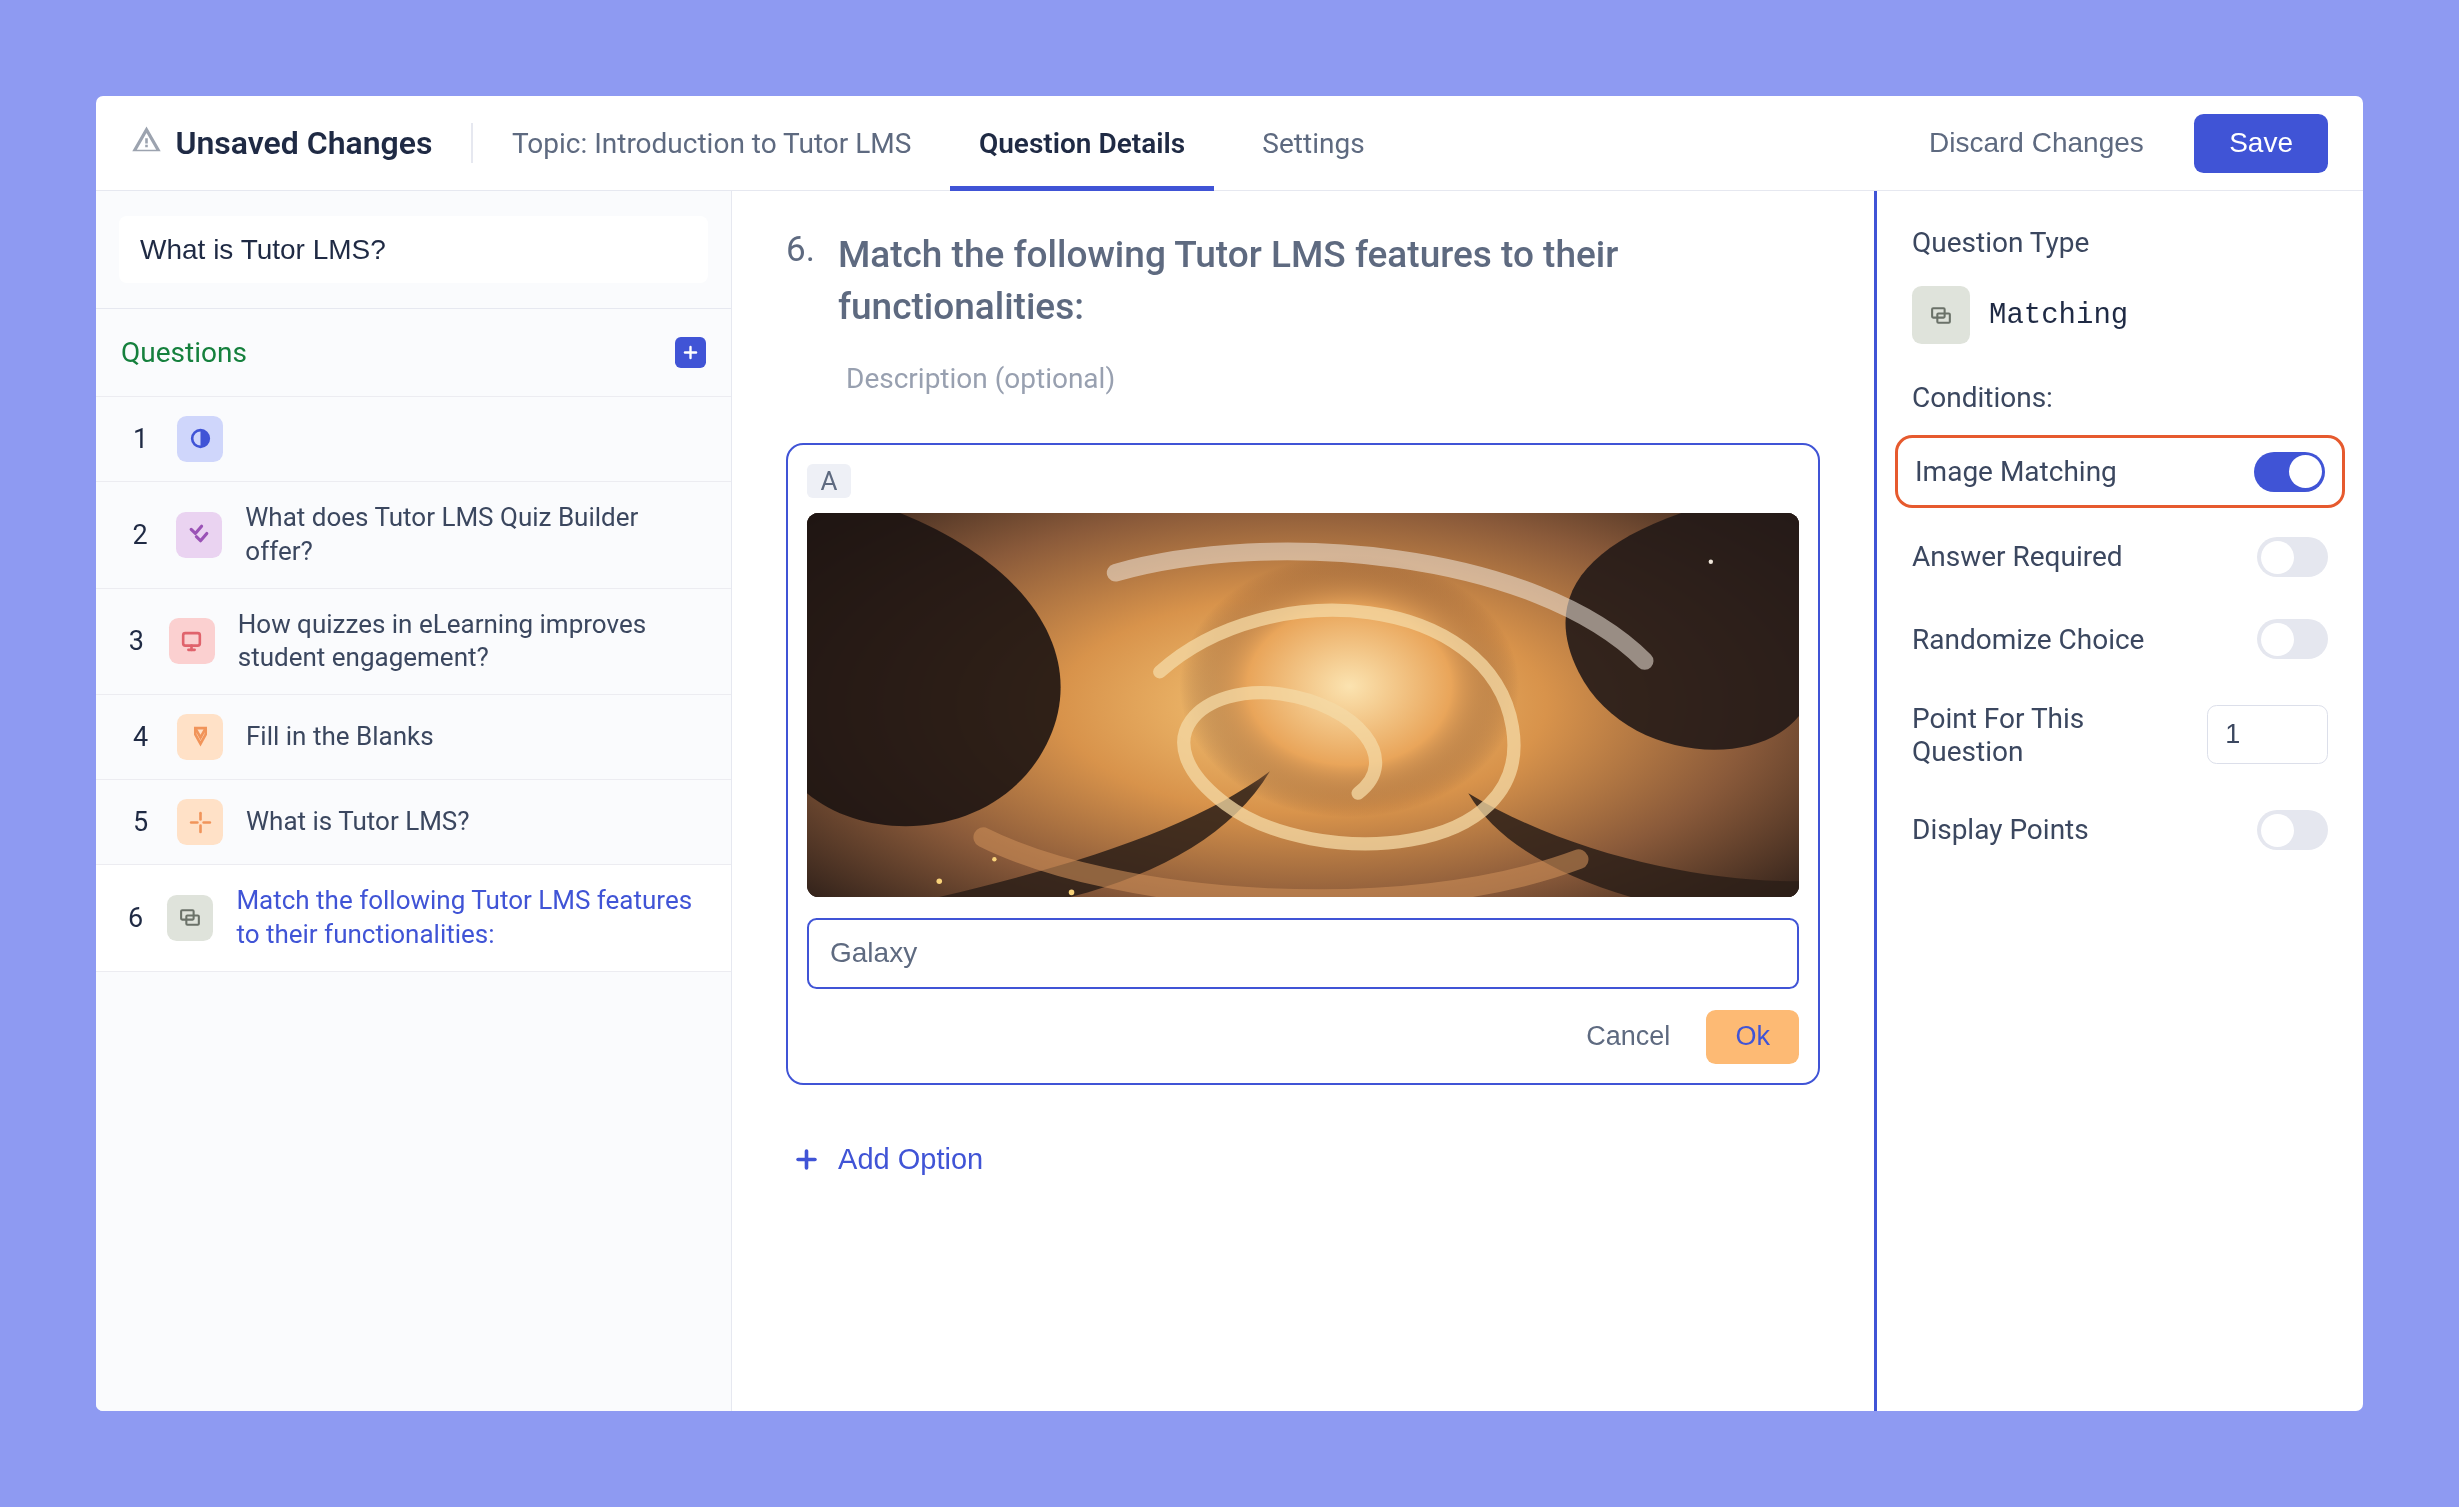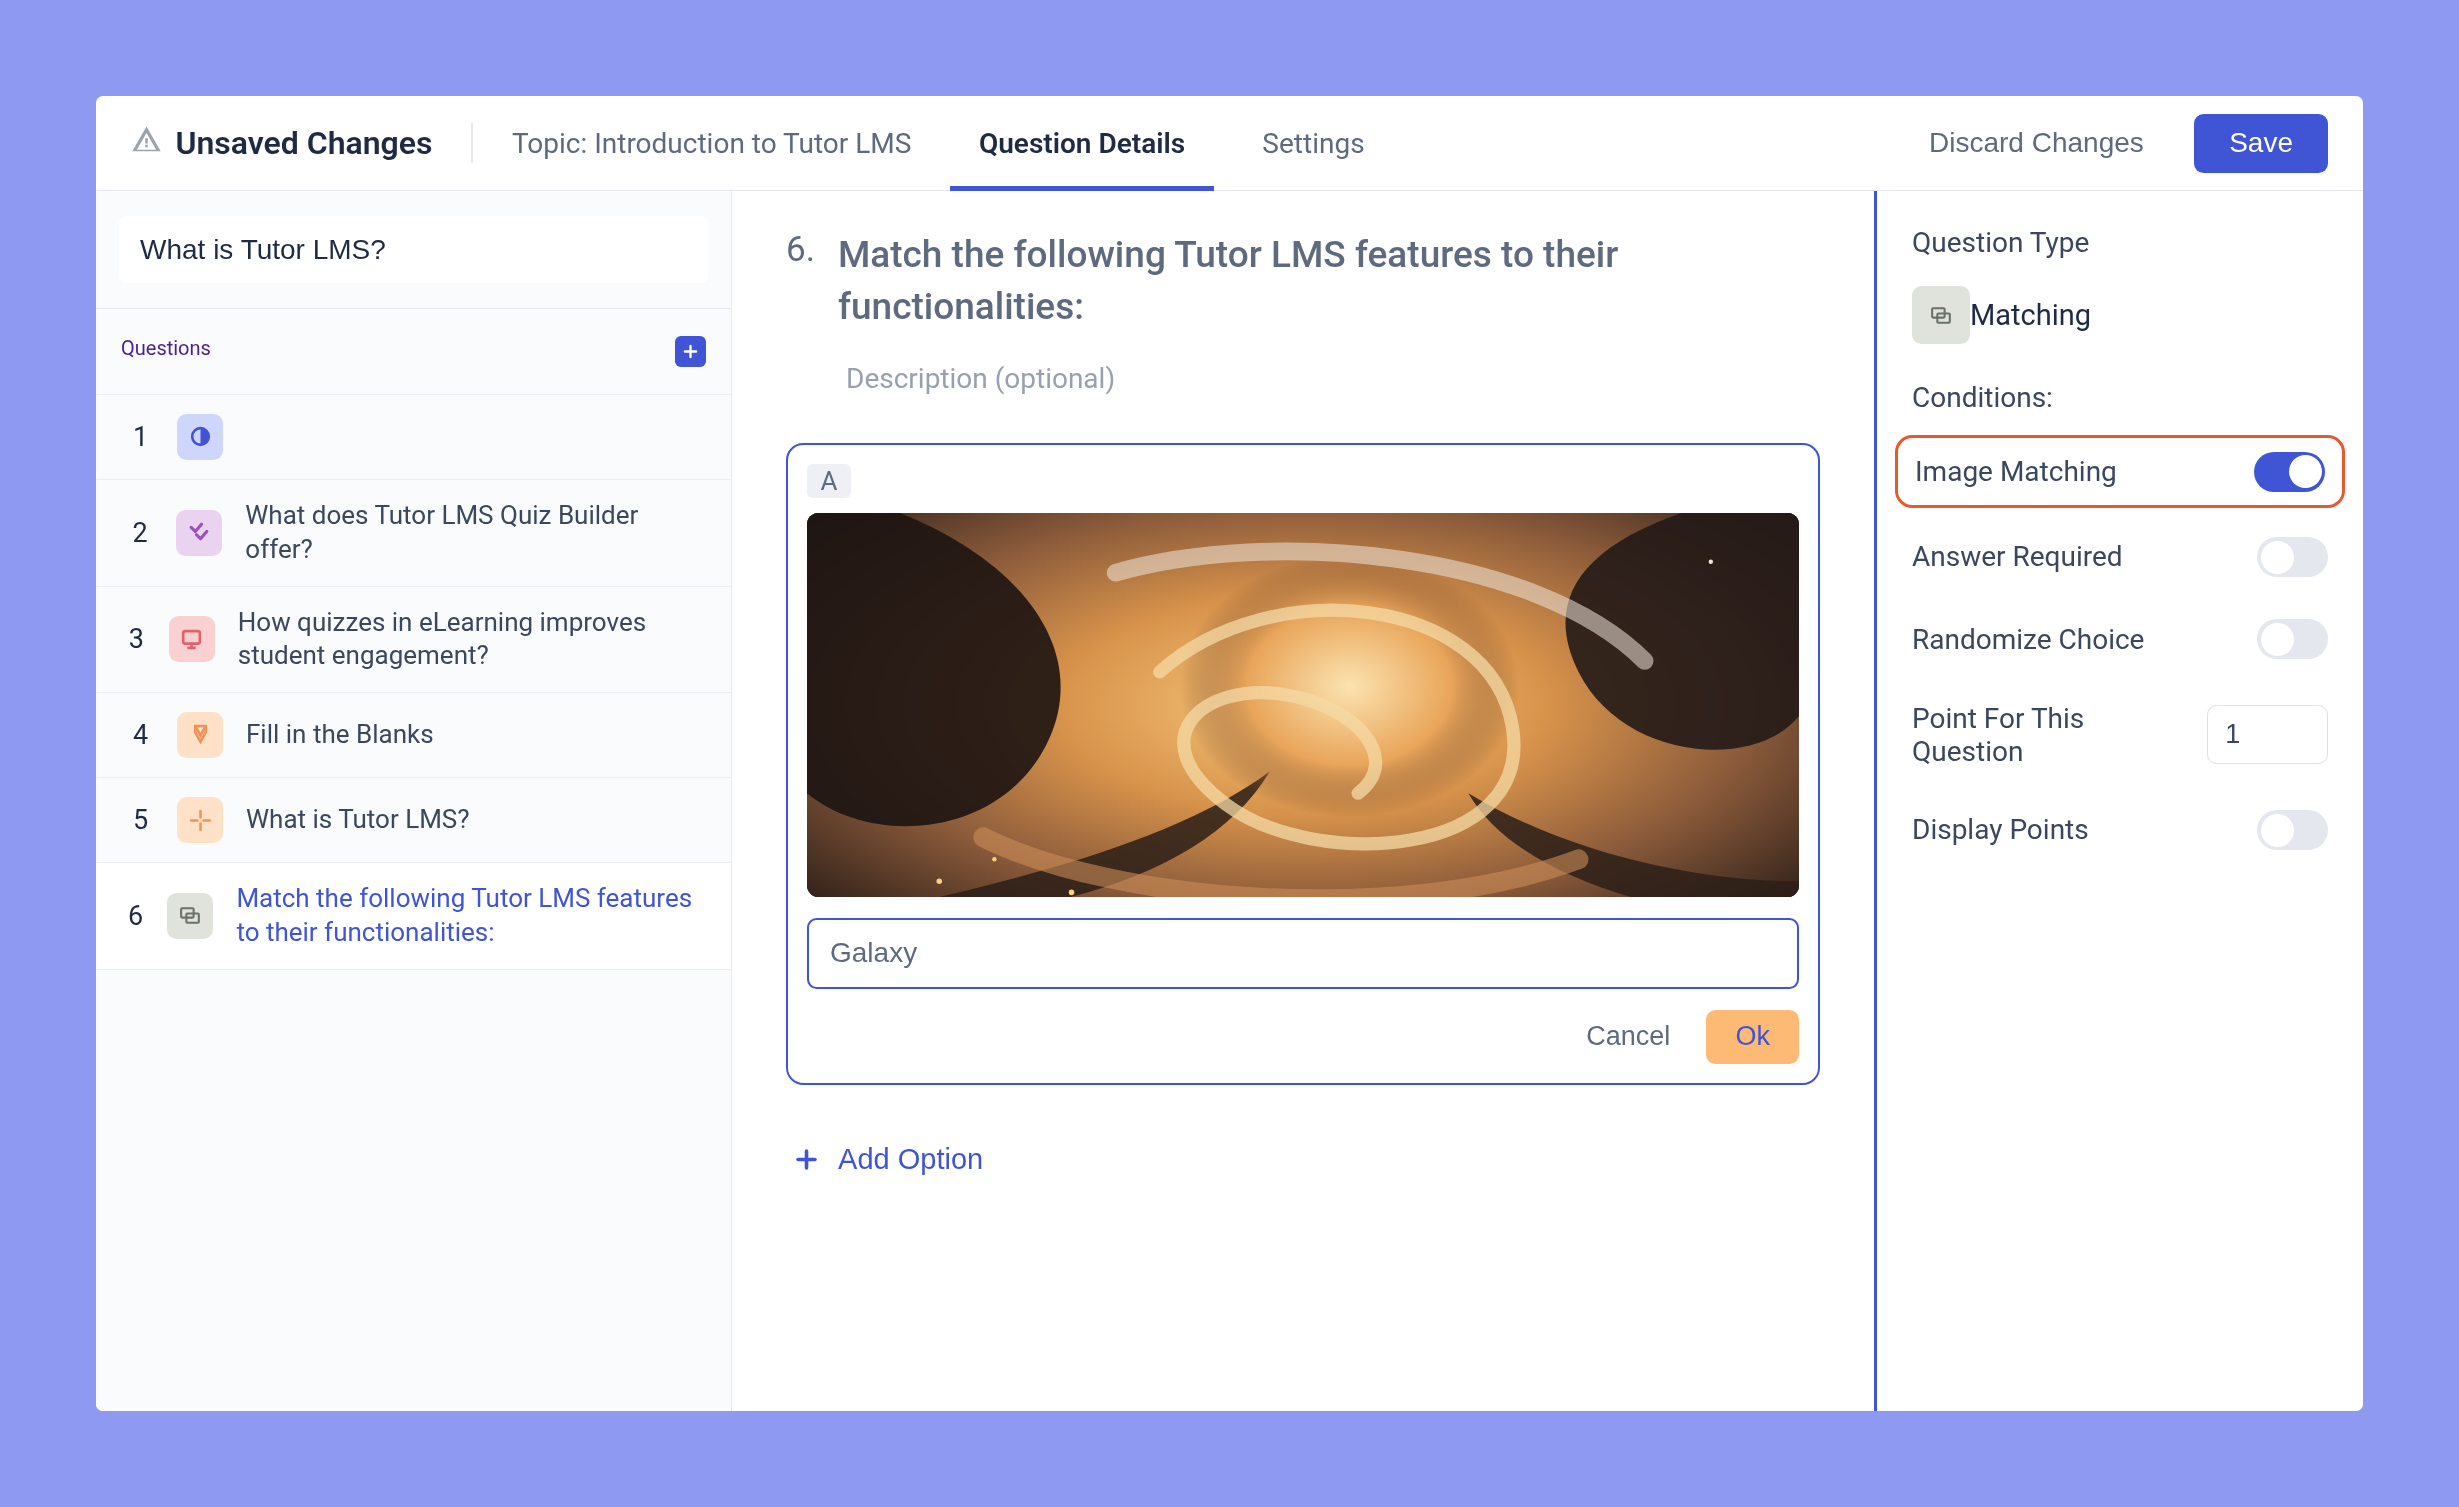--- a/index.html
+++ b/index.html
@@ -64,22 +64,22 @@
   .sidebar {
     width: 636px; border-right: 1.9px solid #e6e8f0; background: #fafbfd;
     display: flex; flex-direction: column;
   }
   .search-wrap { padding: 25px 23px; border-bottom: 1.9px solid #e6e8f0; }
   .search {
     width: 100%; border: none; background: #ffffff;
     font-size: 28px; padding: 17.3px 21px; border-radius: 7.7px; color: #1f2a44;
   }
   .qhead {
-    display: flex; justify-content: space-between; 
-    padding: 27px 25px; color: #4c1d95; font-size: 20px;
+    display: flex; justify-content: space-between; align-items: center;
+    padding: 27px 25px; color: #15803d; font-size: 28px;
   }
   .addq {
     width: 31px; height: 31px; background: #4054d6; border-radius: 5.8px;
     display: flex; align-items: center; justify-content: center; cursor: pointer;
   }
   .addq svg { width: 19px; height: 19px; }
   .qlist { }
   .qitem {
     display: flex; align-items: center; gap: 23px;
     padding: 19px 31px; border-top: 1.9px solid #ececf1; cursor: pointer;
@@ -135,22 +135,23 @@
     margin-top: 29px; margin-left: 5.8px;
   }
   .add-option svg { width: 29px; height: 29px; }
   
   .right {
     width: 486px; padding: 35px 35px;
     display: flex; flex-direction: column; gap: 27px;
   }
   .right-label { color: #3b475f; font-size: 28px; }
   .qtype-chip {
-    display: flex; align-items: center; font-size: 29px;
+    display: flex; align-items: center; gap: 19px; font-size: 29px;
     color: #1f2a44;
+    font-family: Liberation Mono, monospace;
   }
   .qtype-chip .qicon { width: 58px; height: 58px; }
   .cond-label { color: #3b475f; font-size: 28px; margin-top: 9.6px; }
   .cond-row {
     display: flex; justify-content: space-between; align-items: center;
     padding: 7.7px 0;
   }
   .cond-row.highlight {
     border: 3.8px solid #e65a2e; border-radius: 17.3px; padding: 13.4px 17.3px;
     margin: -5.8px -17.3px;

